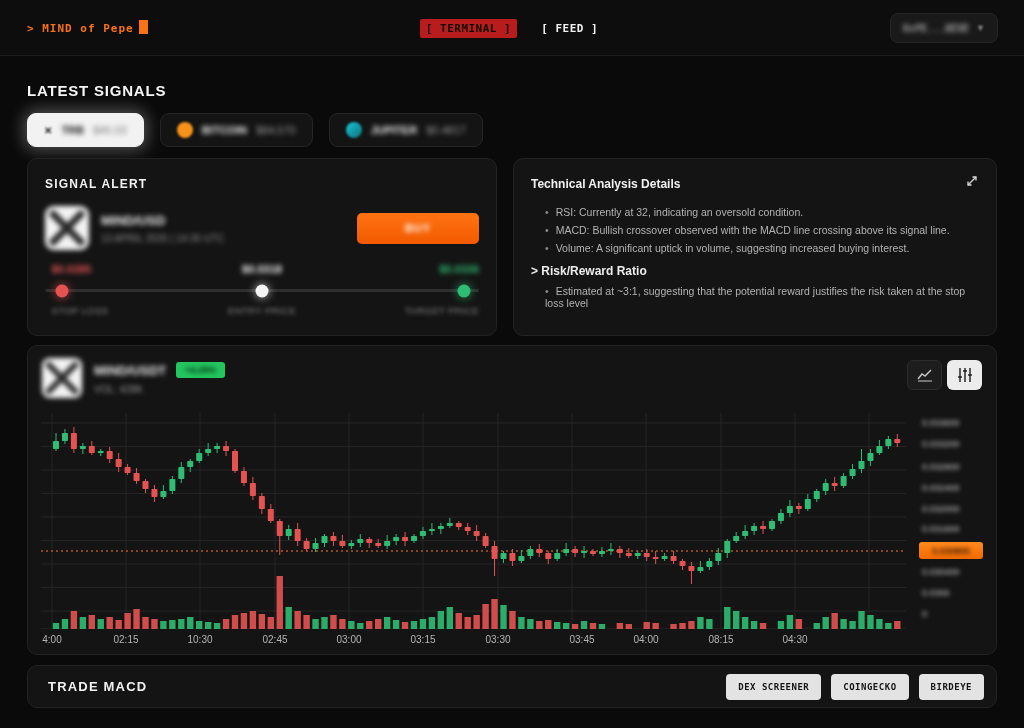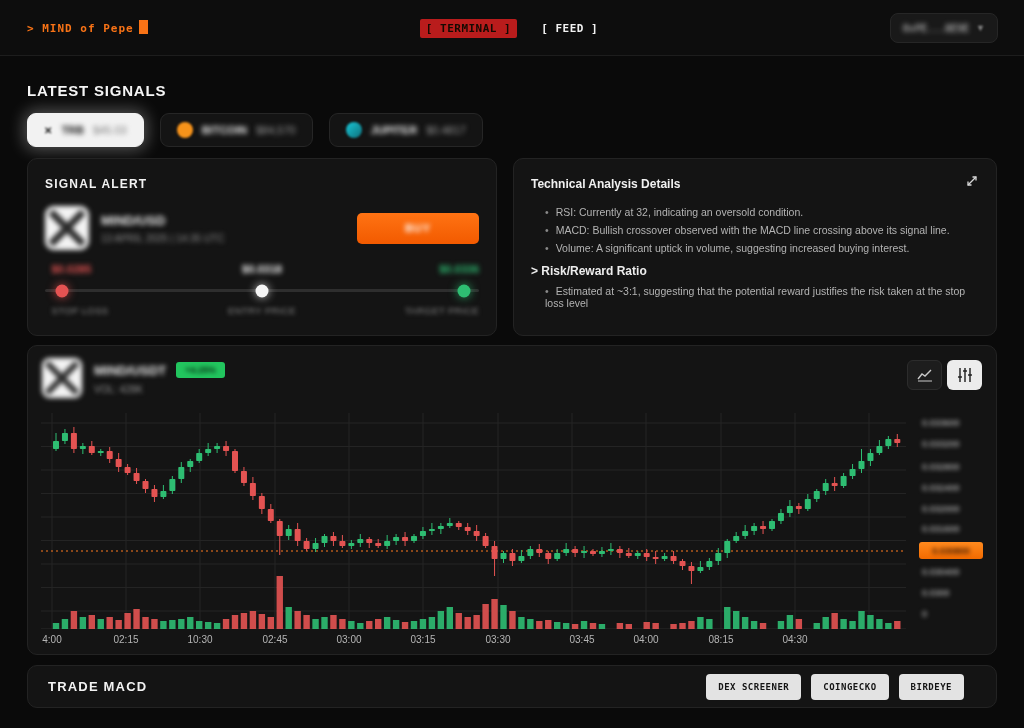--- a/index.html
+++ b/index.html
@@ -109,21 +109,21 @@
   .time-row span { position:absolute; transform:translateX(-50%); font-size:10px; color:#b5b5b5; }
   .paxis { position:absolute; left:894px; top:67px; width:72px; height:216px; }
   .paxis .pr { position:absolute; left:0; font-size:9px; color:#c9c9c9; filter:blur(2.3px); }
   .paxis .chip { position:absolute; left:-3px; width:64px; height:17px; border-radius:3px;
                  background:linear-gradient(180deg,#ff8a1e,#f26a00);
                  display:flex; align-items:center; justify-content:center; }
   .paxis .chip span { font-size:9px; font-weight:bold; color:#3a1700; filter:blur(2.3px); }
 
   
   .tw-title { font-size:13px; font-weight:bold; letter-spacing:1.2px; color:#f2f2f2; margin-left:20px; }
-  .tw-btns { margin-left:auto; margin-right:32px; display:flex; gap:10px; }
+  .tw-btns { margin-left:auto; margin-right:12px; display:flex; gap:10px; }
   .tw-btn { height:26px; background:#e3e3e3; border:none; border-radius:4px; cursor:pointer;
             font-family:"DejaVu Sans Mono", monospace; font-weight:bold; font-size:9px;
             letter-spacing:0.5px; color:#141414; padding:0 12px; }
 </style>
 </head>
 <body>
 
 <div class="topbar">
   <div class="logo"><span>&gt; MIND of Pepe</span><span class="cursor"></span></div>
   <div class="tabs">

